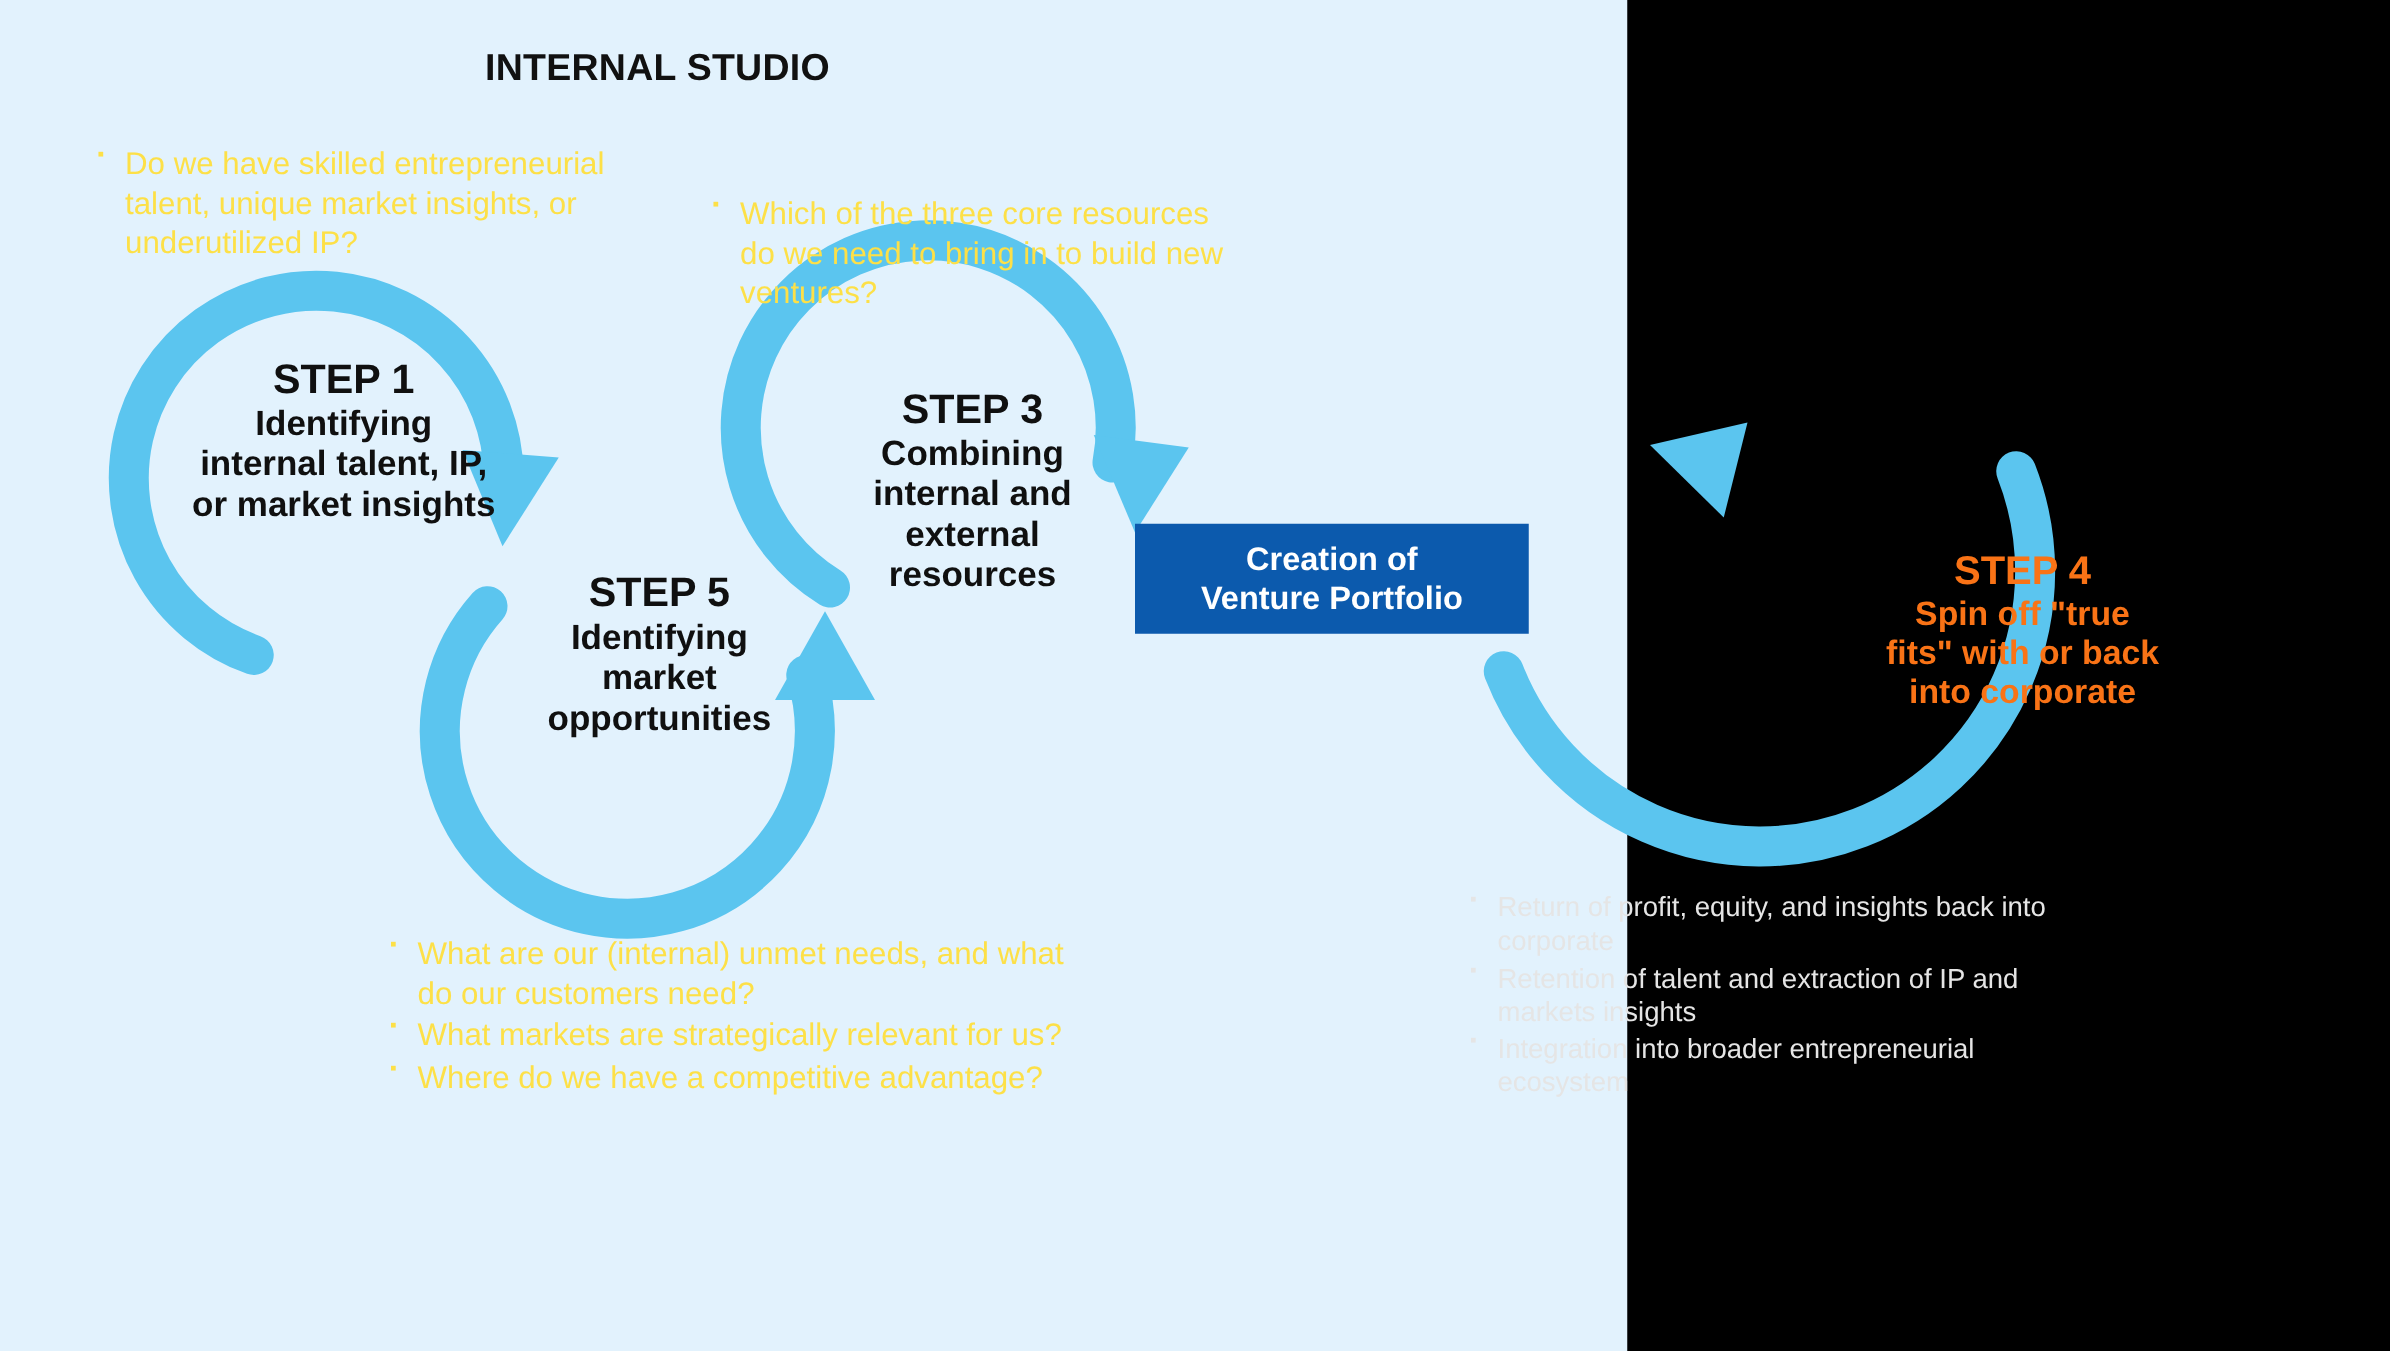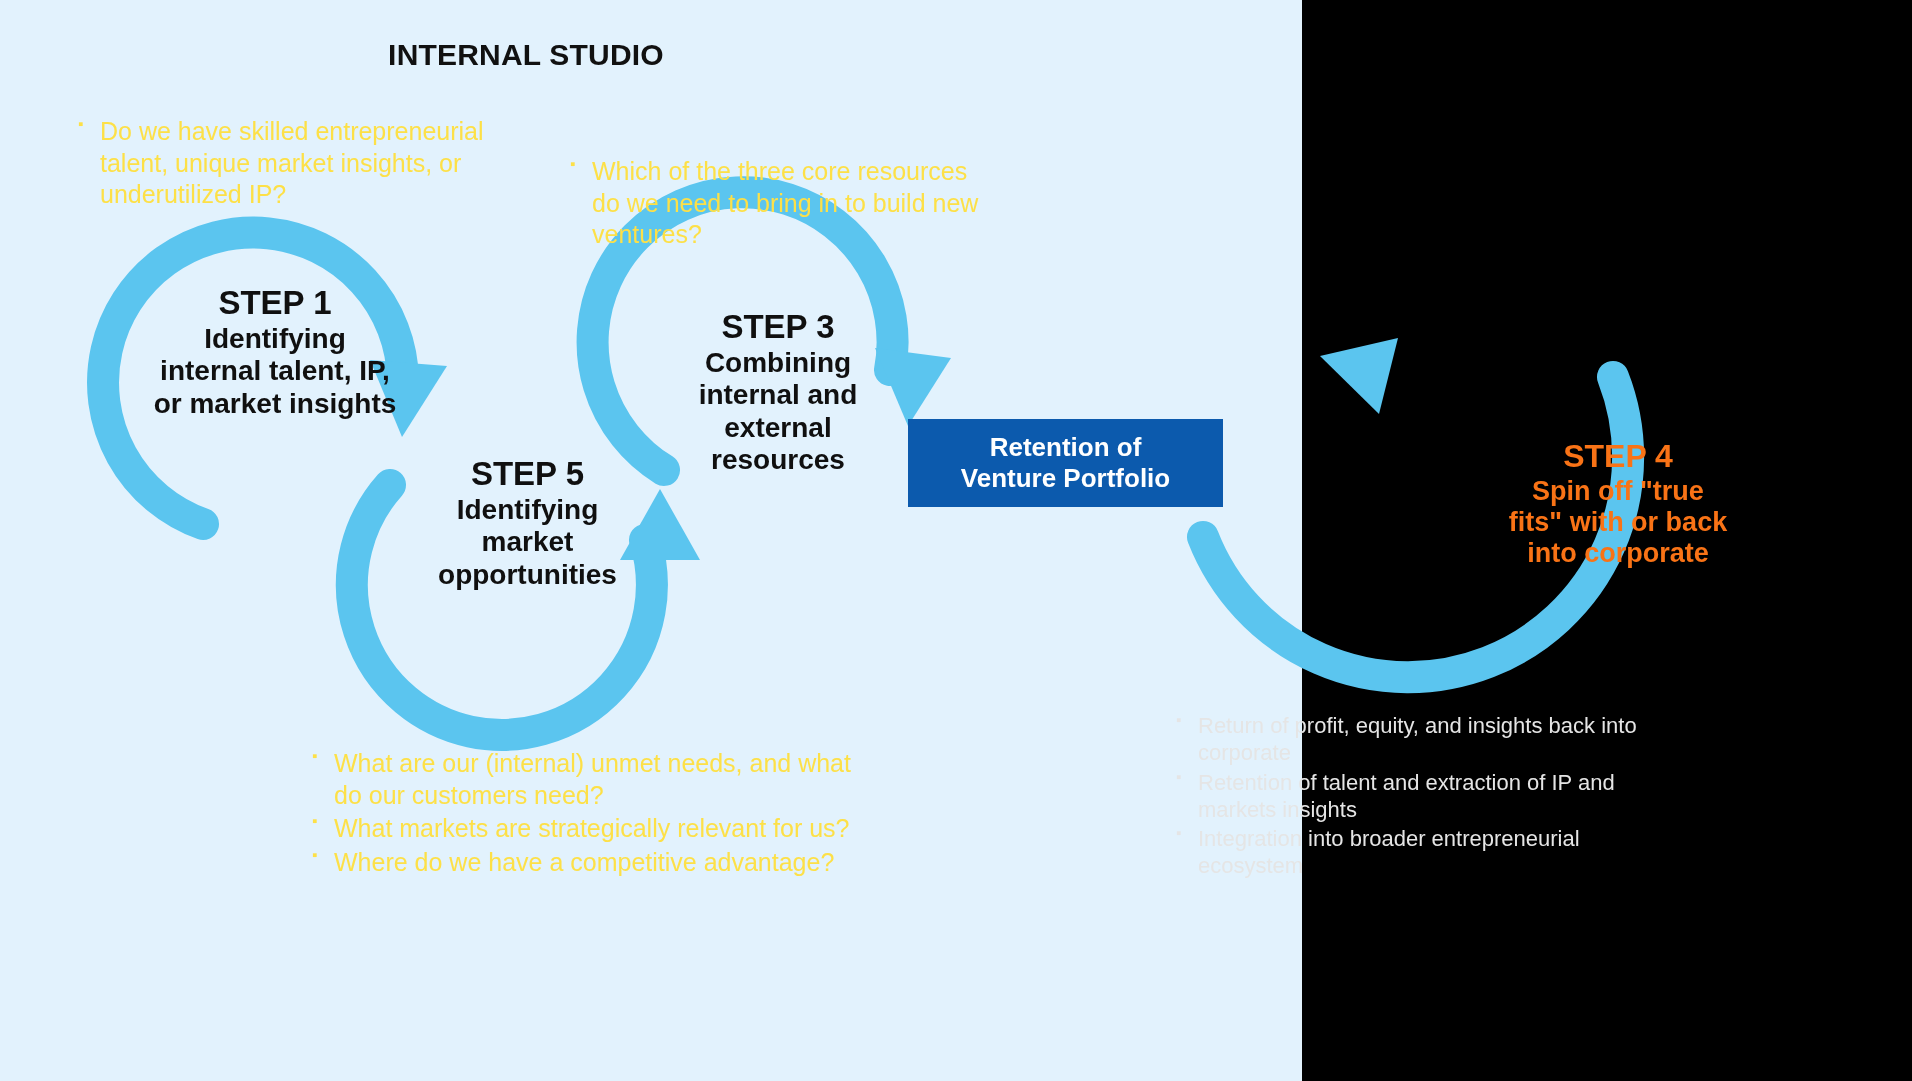--- a/index.html
+++ b/index.html
@@ -135,18 +135,18 @@
     <span class="desc">Combining internal and external resources</span>
   </div>
 
   <div class="steplabel s4 dark">
     <span class="num">STEP 4</span>
     <span class="desc">Spin off "true fits" with or back into corporate</span>
   </div>
 
   <div class="portfolio">
     <span>
-      <span>Retention of</span><br>
+      <span>Creation of</span><br>
       <span>Venture Portfolio</span>
     </span>
   </div>
 
 </div>
 
 </body></html>

